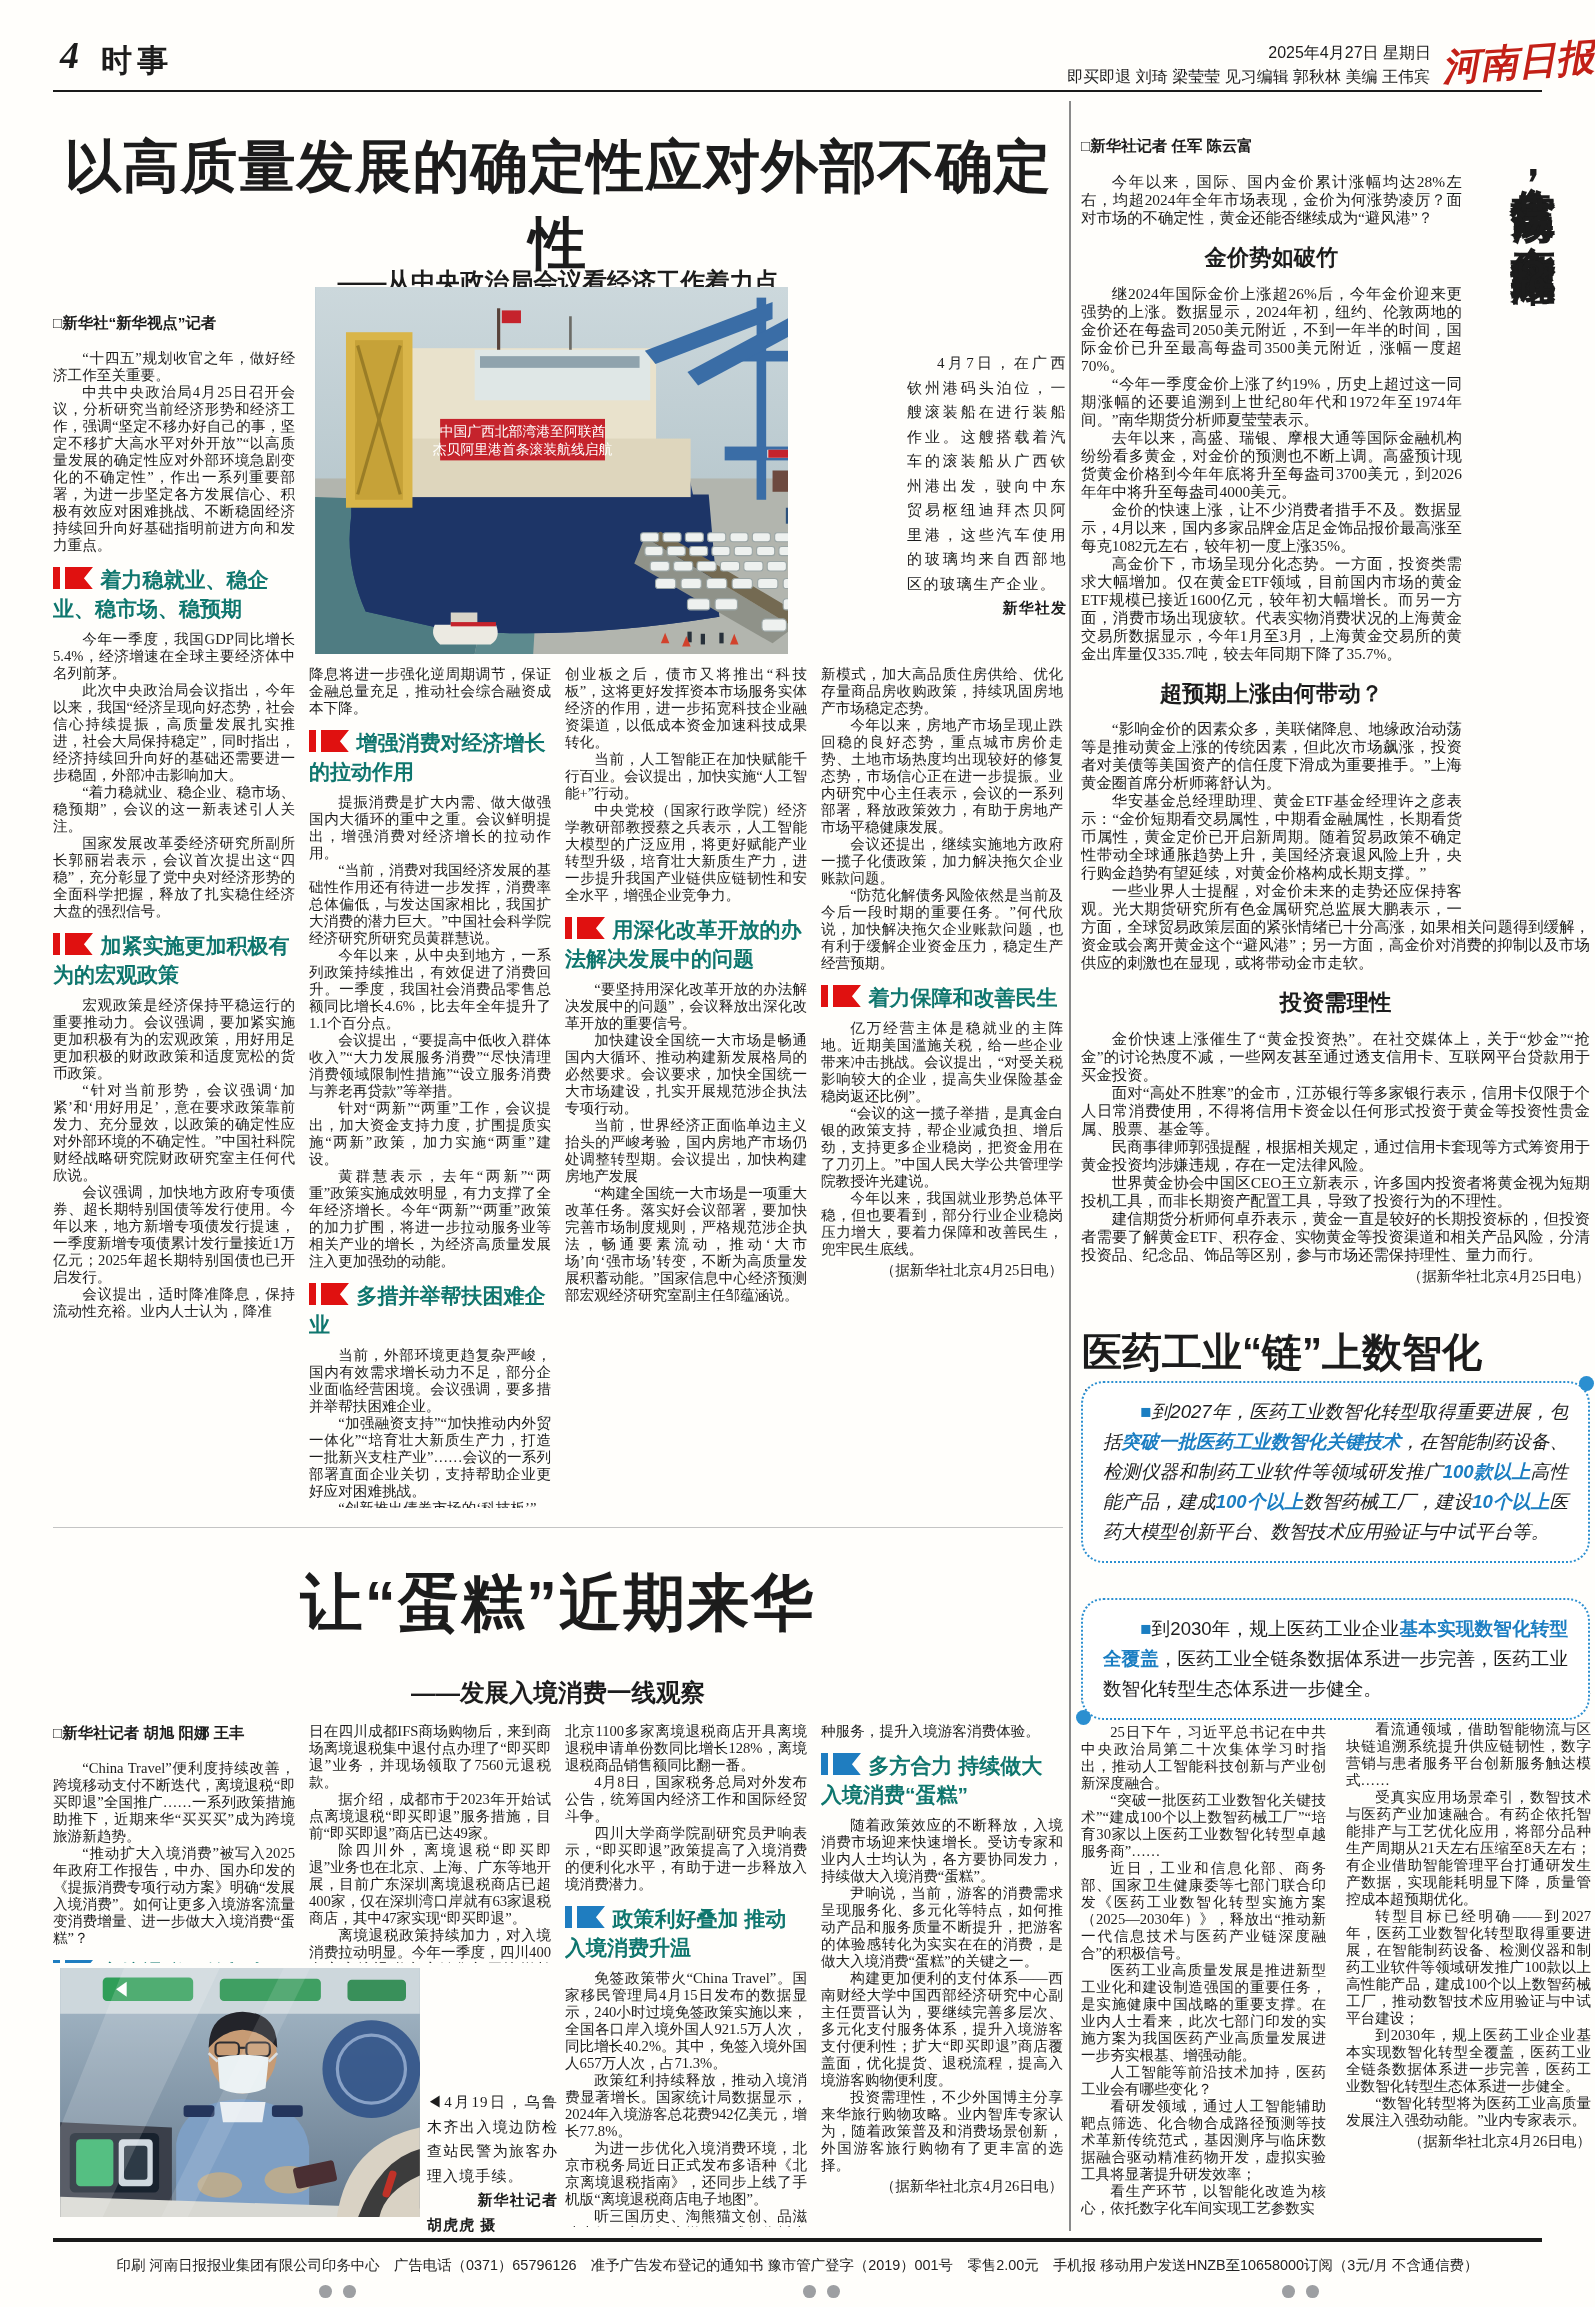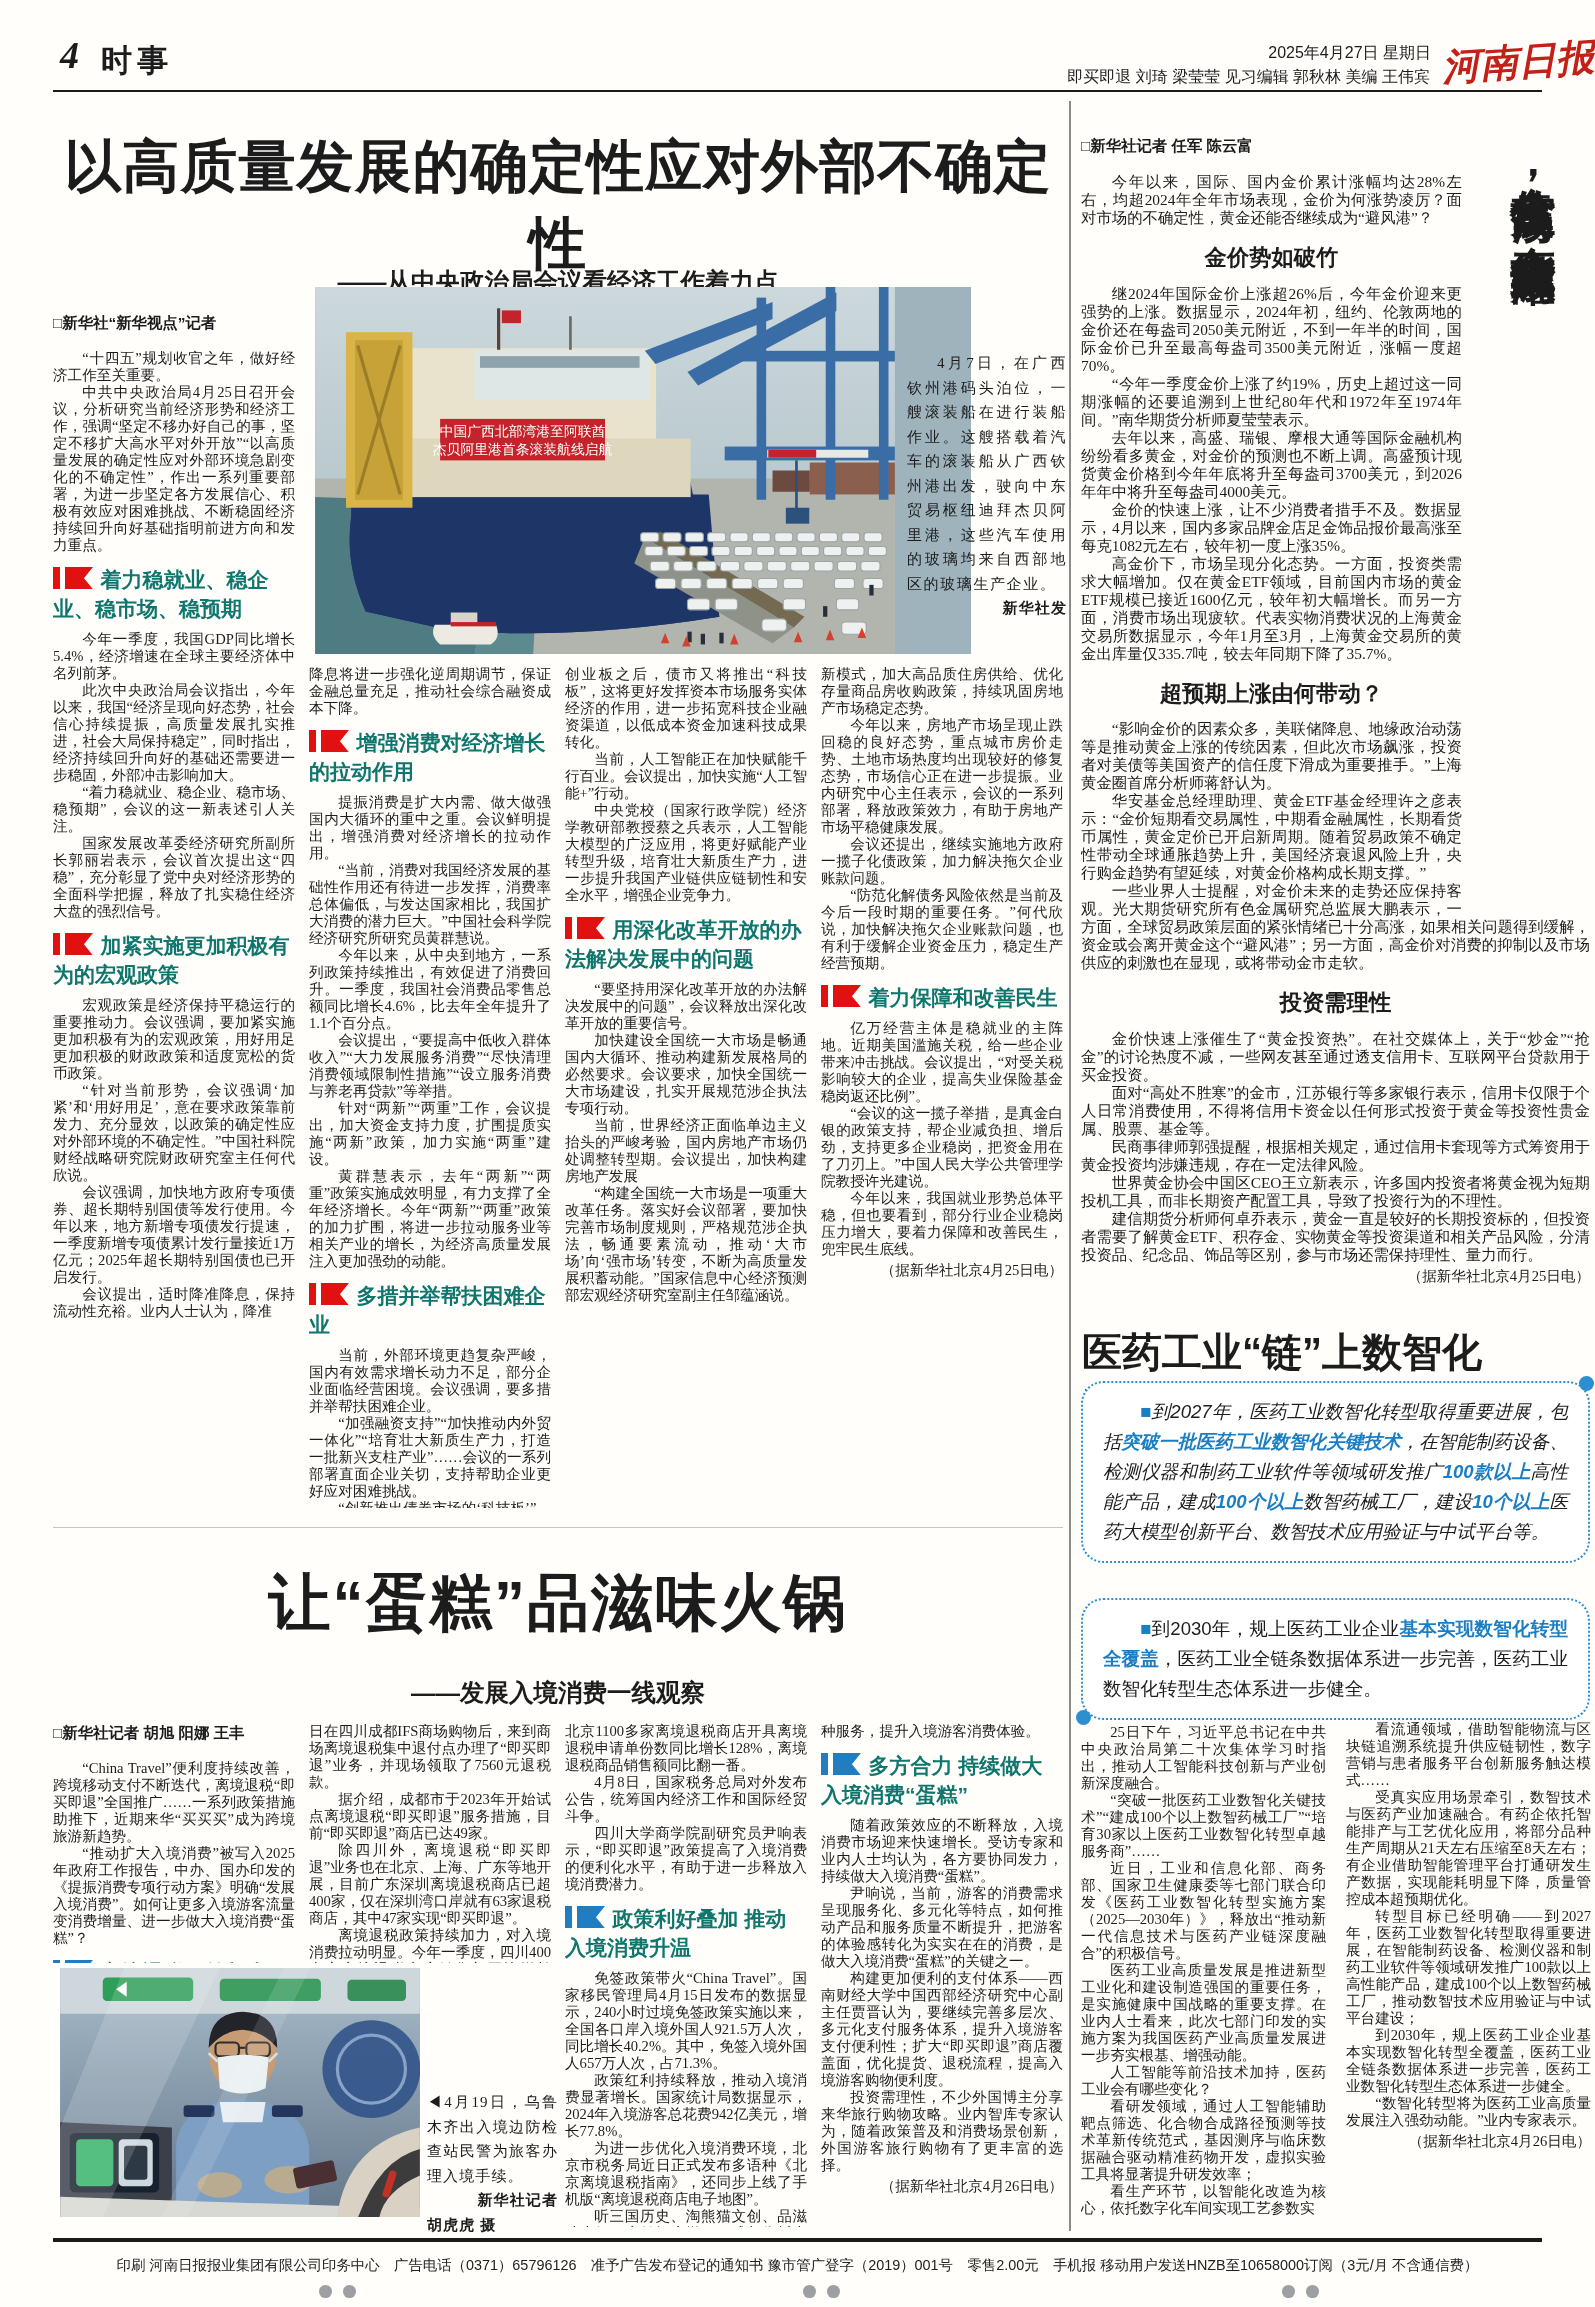--- a/index.html
+++ b/index.html
@@ -93,21 +93,21 @@
         <p class="para">“着力稳就业、稳企业、稳市场、稳预期”，会议的这一新表述引人关注。</p>
         <p class="para">国家发展改革委经济研究所副所长郭丽岩表示，会议首次提出这“四稳”，充分彰显了党中央对经济形势的全面科学把握，释放了扎实稳住经济大盘的强烈信号。</p>
         <div class="sec-head"><span class="flag red"></span>加紧实施更加积极有为的宏观政策</div>
         <p class="para">宏观政策是经济保持平稳运行的重要推动力。会议强调，要加紧实施更加积极有为的宏观政策，用好用足更加积极的财政政策和适度宽松的货币政策。</p>
         <p class="para">“针对当前形势，会议强调‘加紧’和‘用好用足’，意在要求政策靠前发力、充分显效，以政策的确定性应对外部环境的不确定性。”中国社科院财经战略研究院财政研究室主任何代欣说。</p>
         <p class="para">会议强调，加快地方政府专项债券、超长期特别国债等发行使用。今年以来，地方新增专项债发行提速，一季度新增专项债累计发行量接近1万亿元；2025年超长期特别国债也已开启发行。</p>
         <p class="para">会议提出，适时降准降息，保持流动性充裕。业内人士认为，降准</p>
       </div>
   </div>
 
-  <figure class="photo" style="left:315px;top:287px;width:656px;height:367px;margin:0;">
+  <figure class="photo" style="left:315px;top:287px;width:473px;height:367px;margin:0;">
     <svg width="580" height="367" viewBox="0 0 1090 690" xmlns="http://www.w3.org/2000/svg">
       <defs>
         <linearGradient id="sky" x1="0" y1="0" x2="0" y2="1">
           <stop offset="0" stop-color="#ccd8dc"></stop>
             <stop offset="1" stop-color="#a9bcc3"></stop>
         </linearGradient>
       </defs>
       <rect width="1090" height="690" fill="url(#sky)"></rect>
       <rect x="0" y="360" width="1090" height="330" fill="#b2b5ae"></rect>
       <polygon points="0,690 0,395 150,400 330,540 300,690" fill="#4f7c82"></polygon>
@@ -277,21 +277,21 @@
         <div class="sec-head"><span class="flag red"></span>着力保障和改善民生</div>
         <p class="para">亿万经营主体是稳就业的主阵地。近期美国滥施关税，给一些企业带来冲击挑战。会议提出，“对受关税影响较大的企业，提高失业保险基金稳岗返还比例”。</p>
         <p class="para">“会议的这一揽子举措，是真金白银的政策支持，帮企业减负担、增后劲，支持更多企业稳岗，把资金用在了刀刃上。”中国人民大学公共管理学院教授许光建说。</p>
         <p class="para">今年以来，我国就业形势总体平稳，但也要看到，部分行业企业稳岗压力增大，要着力保障和改善民生，兜牢民生底线。</p>
         <p class="sign">（据新华社北京4月25日电）</p>
       </div>
   </div>
 
   <div class="abs thinrule" style="left:53px;top:1527px;width:1010px;"></div>
 
-  <div class="abs headline3" style="left:53px;top:1561px;width:1010px;">让“蛋糕”品滋味火锅</div>
+  <div class="abs headline3" style="left:53px;top:1561px;width:1010px;">让“蛋糕”近期来华</div>
   <div class="abs subtitle" style="left:53px;top:1676px;width:1010px;">——发展入境消费一线观察</div>
 
   <div class="col" style="left:53px;top:1723px;height:240px;">
     <div class="byline">□新华社记者 胡旭 阳娜 王丰</div>
     <div>
         <p class="para">“China Travel”便利度持续改善，跨境移动支付不断迭代，离境退税“即买即退”全国推广……一系列政策措施助推下，近期来华“买买买”成为跨境旅游新趋势。</p>
         <p class="para">“推动扩大入境消费”被写入2025年政府工作报告，中办、国办印发的《提振消费专项行动方案》明确“发展入境消费”。如何让更多入境游客流量变消费增量、进一步做大入境消费“蛋糕”？</p>
         <div class="sec-head"><span class="flag blue"></span>离境退税政策加力 释放入境消费潜力</div>
       </div>
   </div>

